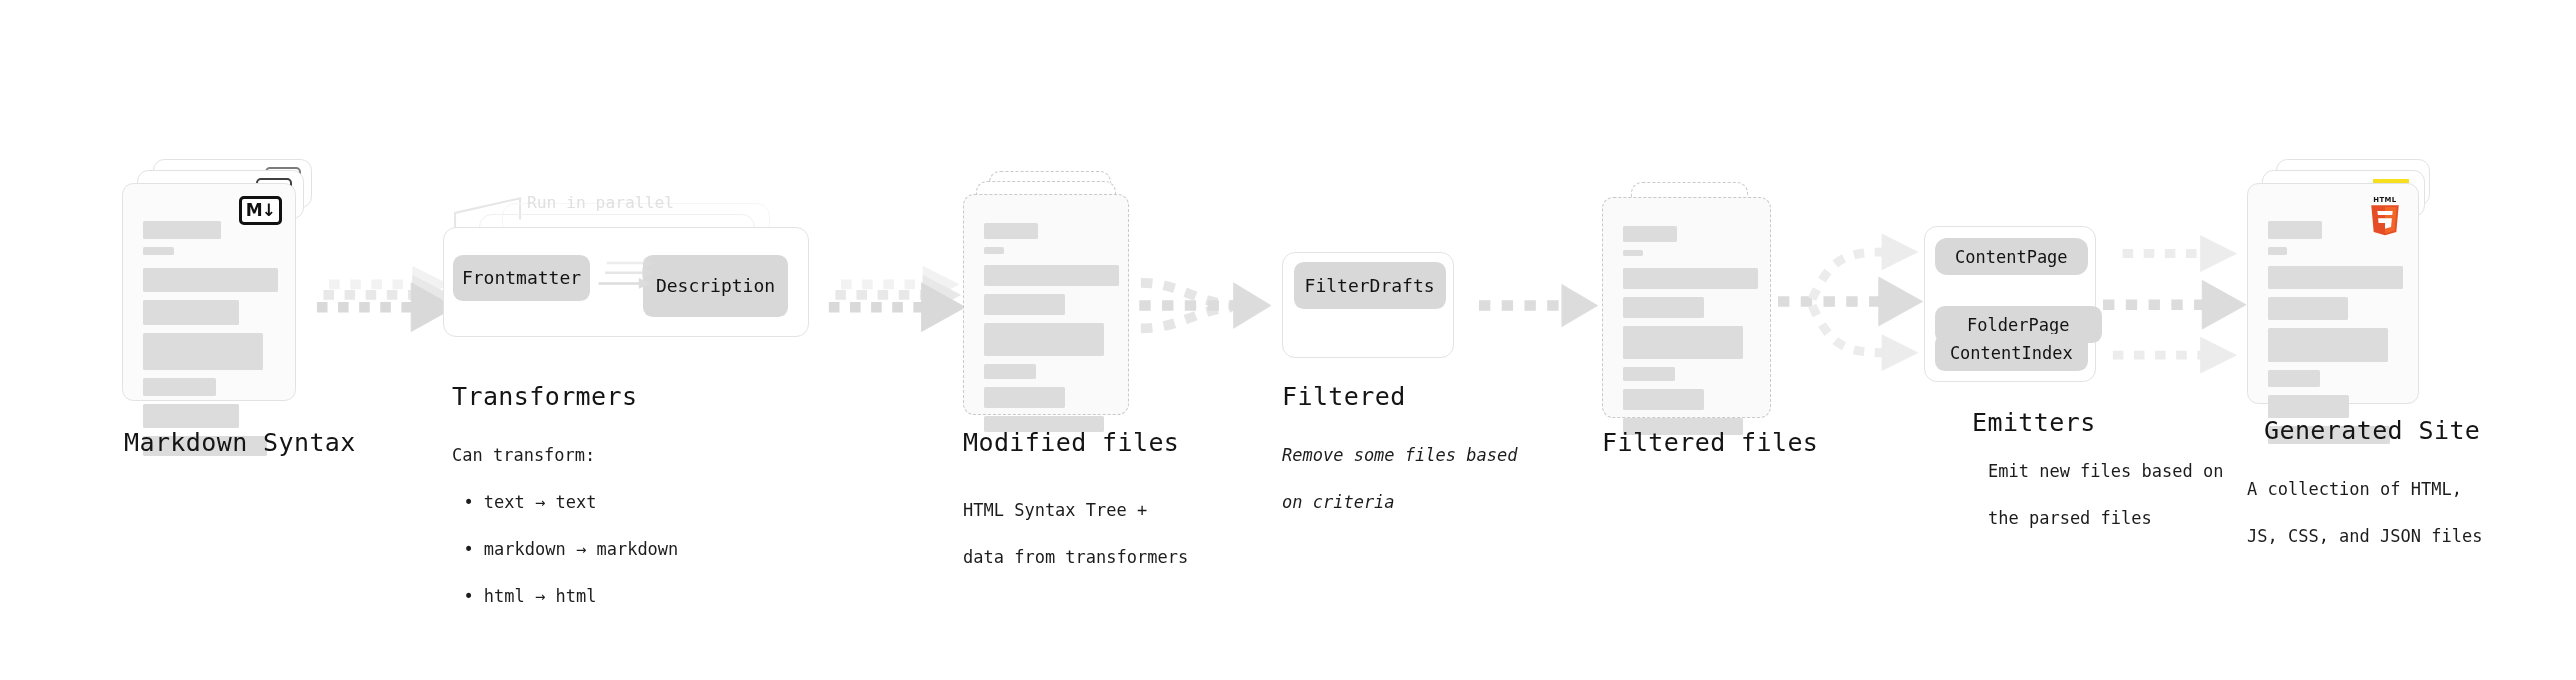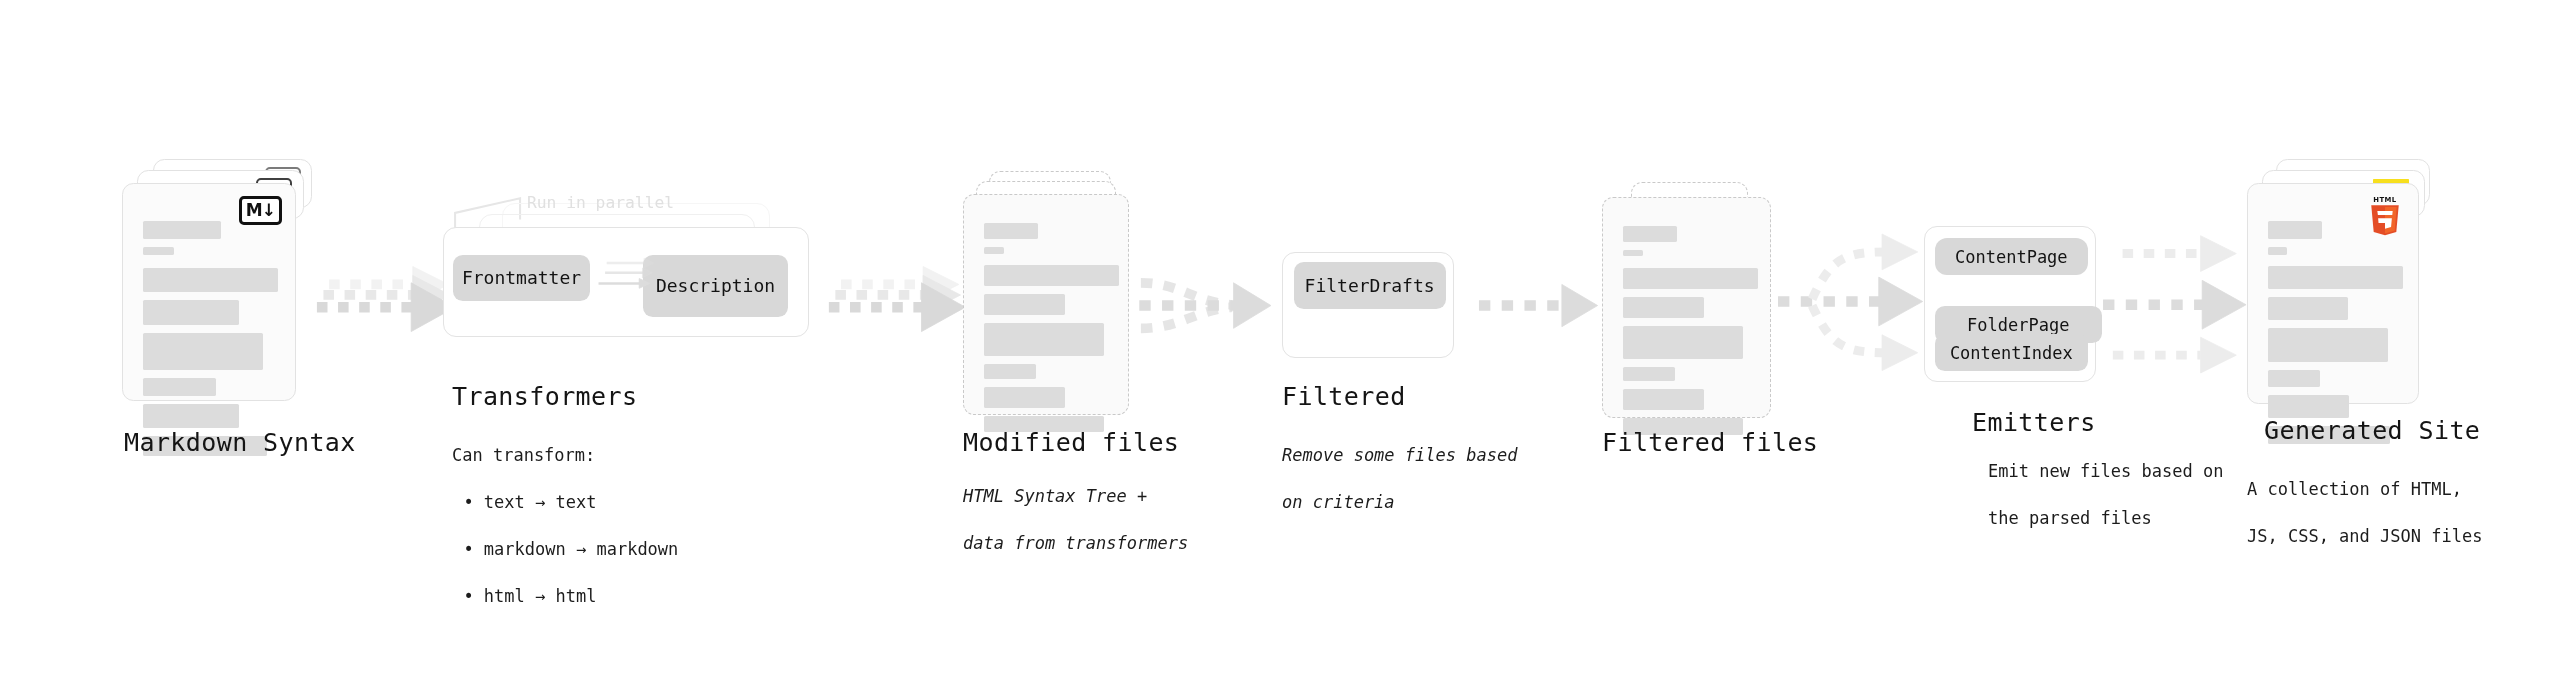--- a/index.html
+++ b/index.html
@@ -238,21 +238,21 @@
         <div class="bar" style="width:135px;height:21px;"></div>
         <div class="bar" style="width:81px;height:21px;"></div>
         <div class="bar" style="width:120px;height:32.5px;"></div>
         <div class="bar" style="width:52px;height:14.6px;"></div>
         <div class="bar" style="width:81px;height:21px;"></div>
         <div class="bar" style="width:120px;height:16.3px;"></div>
       </div>
     </div>
   </div>
   <div class="title" style="left:963px;top:428px;">Modified files</div>
-  <div class="sub" style="left:963px;top:462px;font-style:italic;">
+  <div class="sub" style="left:963px;top:476px;">
     <div>HTML Syntax Tree +</div>
     <div>data from transformers</div>
   </div>
 
   <div class="procbox" style="left:1282px;top:252px;width:172px;height:106px;">
     <div class="pill" style="left:10.6px;top:9px;width:152px;height:47px;">FilterDrafts</div>
   </div>
   <div class="title" style="left:1282px;top:382px;">Filtered</div>
   <div class="sub" style="left:1282px;top:421px;font-style:italic;">
     <div>Remove some files based</div>

